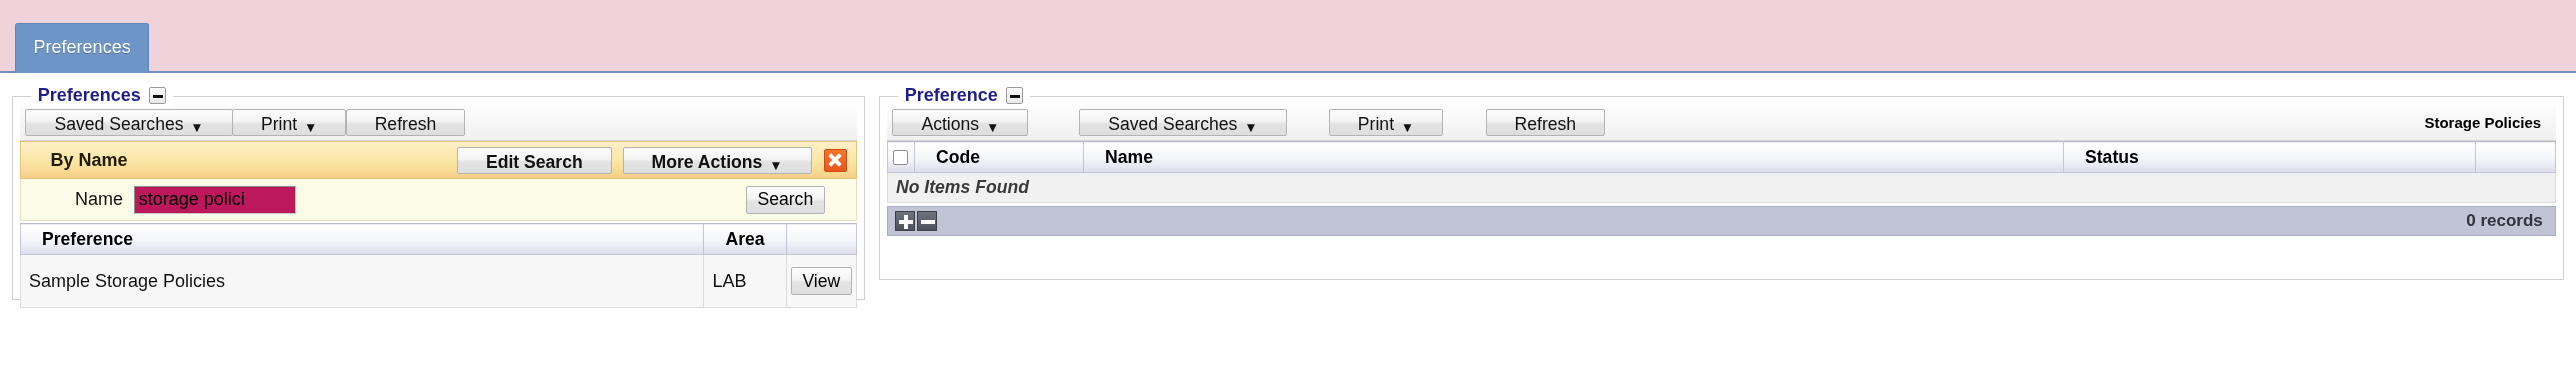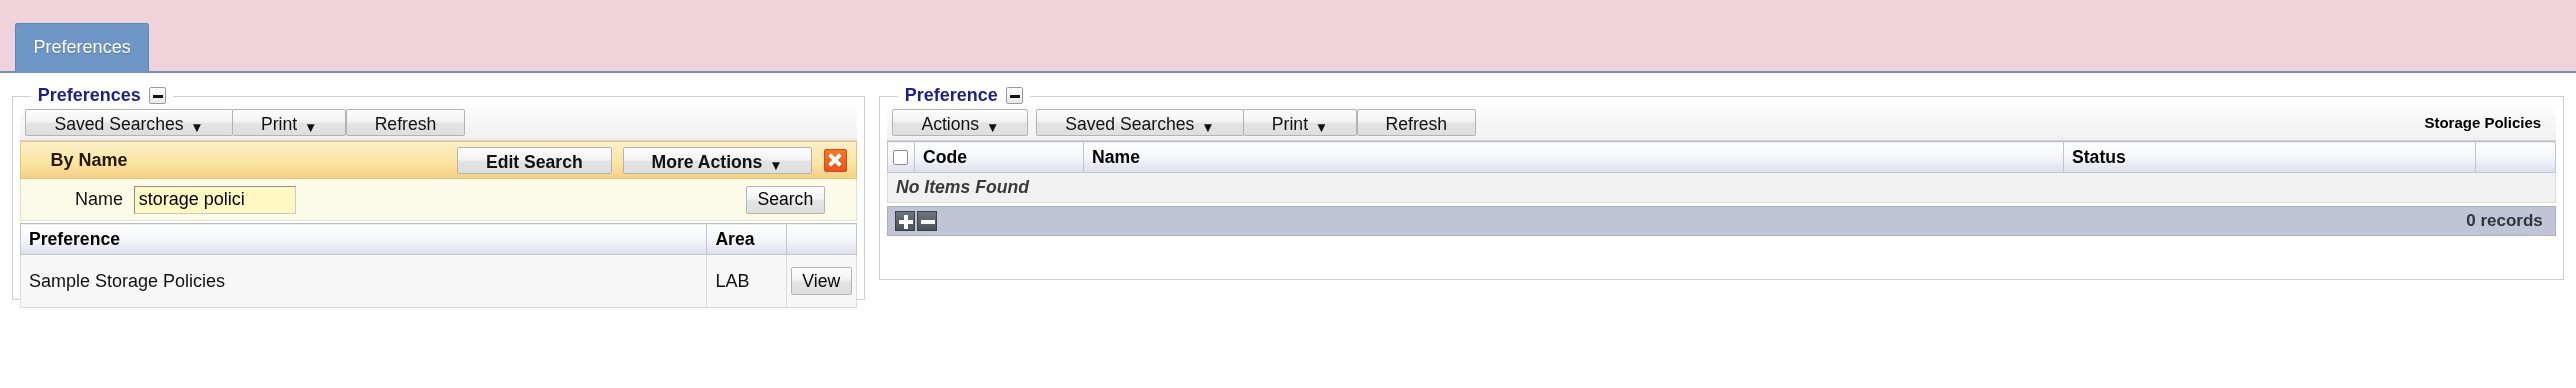--- a/index.html
+++ b/index.html
@@ -116,35 +116,35 @@
     border-left:0.7px solid #e4e0c0;
     border-right:0.7px solid #e4e0c0;
     border-bottom:0.7px solid #e4e0c0;
     display:flex; align-items:center;
   }
   .field-label{ font-size:18px; color:#111; }
   .text-input{
     height:28px; width:162px;
     border:1.4px solid #8e8e8e;
     border-right-color:#c9c9c9; border-bottom-color:#c9c9c9;
-    background:#fef9c3;
+    background:#be185d;
     font-family:"Liberation Sans", sans-serif;
     font-size:18px; color:#000;
     padding:12px 4px;
     outline:none;
   }
 
   
   .dtable{ position:absolute; border-collapse:collapse; }
   .dtable th{
     background:linear-gradient(#ffffff 0%,#f4f5fa 55%,#dcdcec 100%);
     border:0.7px solid #c4c4d4;
     border-top:0.7px solid #b9b9cc;
     font-size:17.6px; font-weight:bold; color:#000;
-    text-align:left; padding:4px 8px;
+    text-align:left; padding:4px 21px;
     height:31px;
     white-space:nowrap;
   }
   .dtable td{
     background:#f7f7f7;
     border:0.7px solid #dcdcdc;
     font-size:18px; color:#111;
     padding:4px 8px;
     height:47px;
     white-space:nowrap;
@@ -264,21 +264,21 @@
 
 <div class="panel" style="left:879px; top:84px; width:1685px; height:196px;">
 
   <div class="panel-legend">
     <span>Preference</span>
     <span class="collapse-box"></span>
   </div>
 
   <div class="panel-box"></div>
 
-  <div class="toolbar" style="left:8px; top:20px; width:1669px; height:37px; padding:0 5.4px;">
+  <div class="toolbar" style="left:8px; top:20px; width:1669px; height:37px; padding:0 5.4px;gap:43px;">
     <div class="tb-btn">
       <span>Actions</span>
       <span class="caret">▼</span>
     </div>
     <div class="tb-btn" style="margin-left:8px;">
       <span>Saved Searches</span>
       <span class="caret">▼</span>
     </div>
     <div class="tb-btn">
       <span>Print</span>

